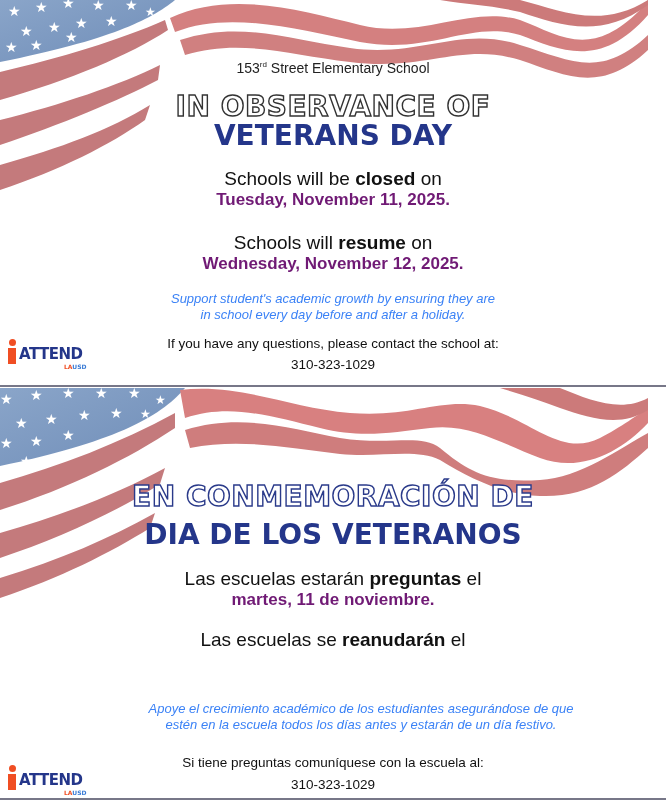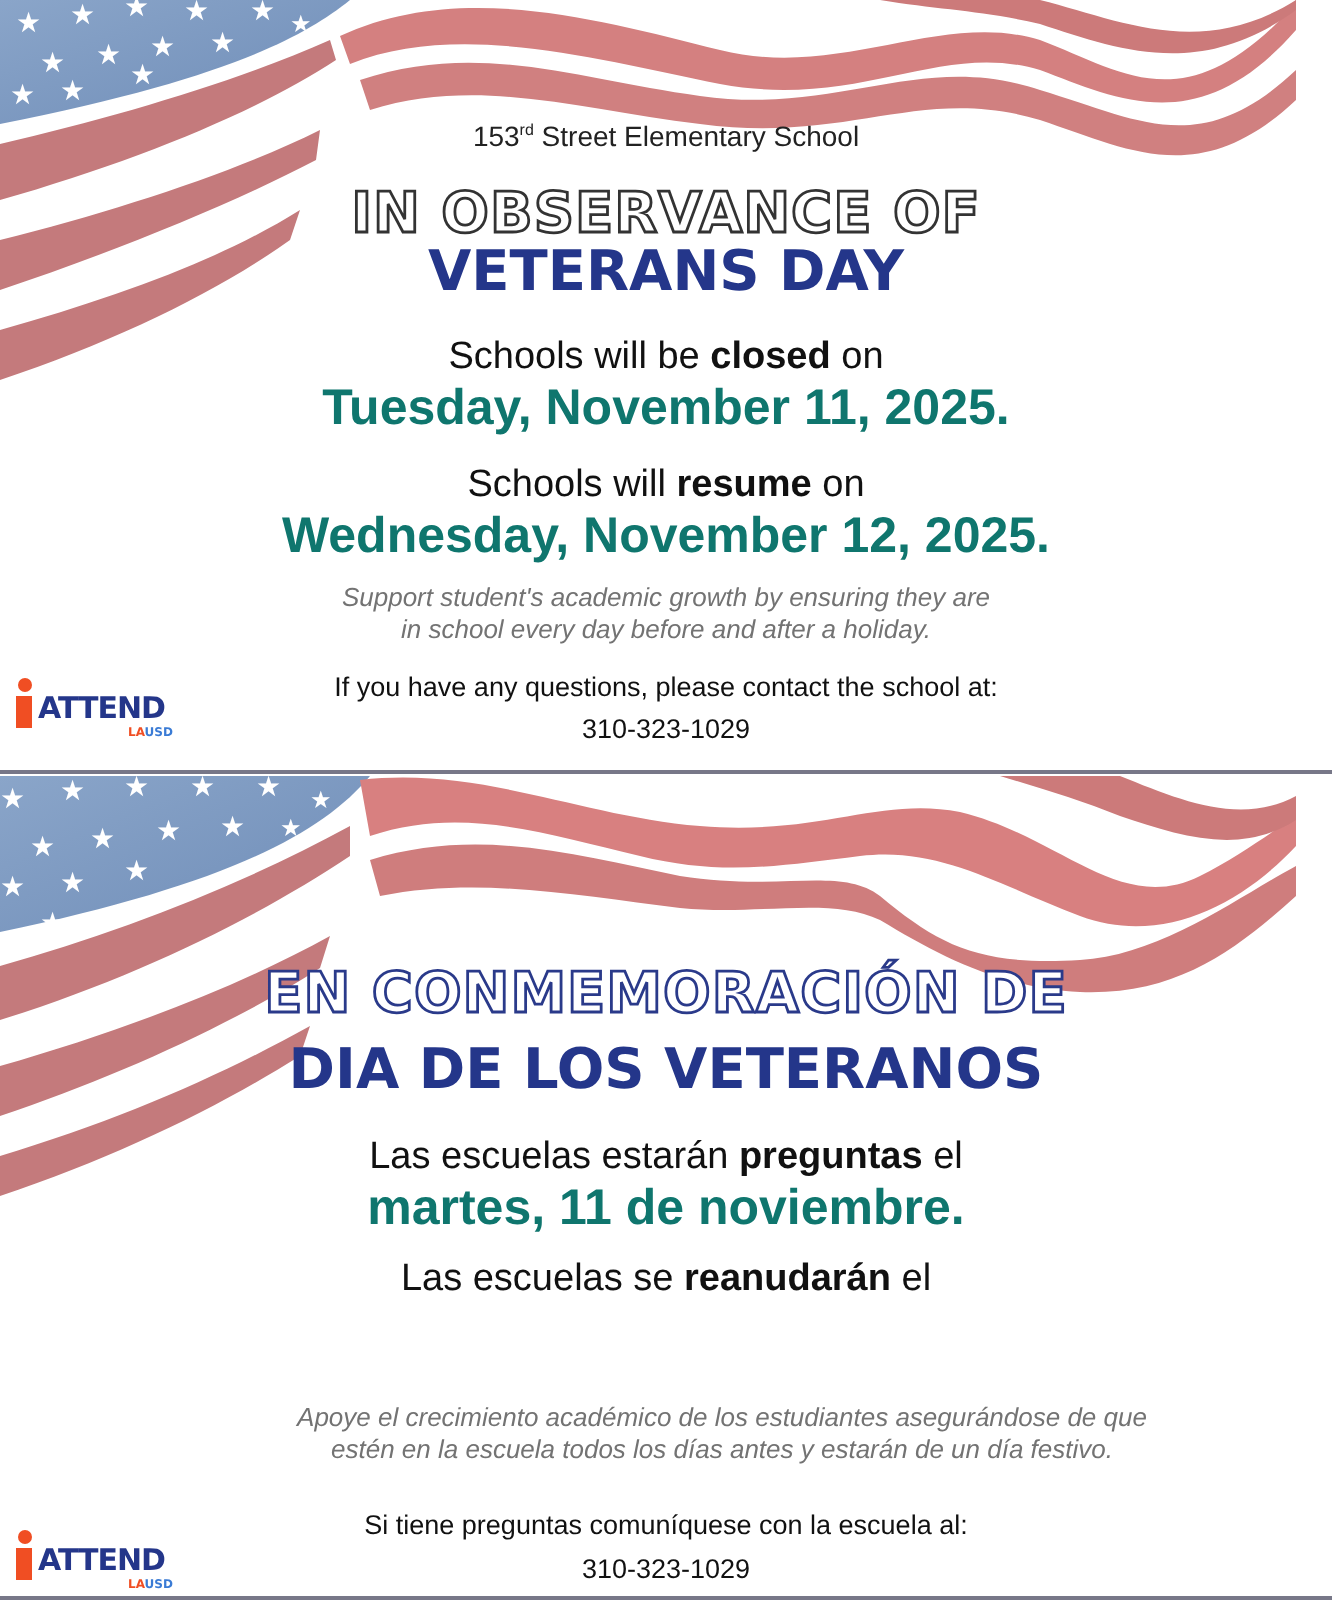--- a/index.html
+++ b/index.html
@@ -9,22 +9,22 @@
   .flyer-es { top: 388px; height: 410px; }
   .flag { position: absolute; left: 0; top: 0; }
   .center { position: absolute; left: 0; width: 666px; text-align: center; }
   .school-name { font-size: 14px; color: #222; }
   .school-name sup { font-size: 8px; }
   .outline-head { font-family: "DejaVu Sans", sans-serif; font-weight: bold; color: #fff; letter-spacing: 0.5px; }
   .outline-en { font-size: 28px; -webkit-text-stroke: 1.4px #333; }
   .outline-es { font-size: 28px; -webkit-text-stroke: 1.4px #2a3a8a; }
   .blue-head { font-family: "DejaVu Sans", sans-serif; font-weight: bold; color: #24368a; font-size: 28px; }
   .line-normal { font-size: 19px; color: #111; text-align: center; }
-  .line-bold { font-size: 25px; font-weight: bold; color: #0f766e; }
-  .italic-note { font-size: 13px; font-style: italic; color: #737373; line-height: 16px; }
+  .line-bold { font-size: 17px; font-weight: bold; color: #701a75; }
+  .italic-note { font-size: 13px; font-style: italic; color: #3b82f6; line-height: 16px; }
   .contact { font-size: 13.5px; color: #111; }
   .phone { font-size: 13.5px; color: #111; }
   .logo { position: absolute; left: 6px; width: 92px; height: 30px; }
   .logo .i-dot { position: absolute; left: 3px; top: 1px; width: 7px; height: 7px; background: #f04e23; border-radius: 50%; }
   .logo .i-stem { position: absolute; left: 2px; top: 10px; width: 8px; height: 16px; background: #f04e23; }
   .logo .attend { position: absolute; left: 13px; top: 7px; font-family: "DejaVu Sans", sans-serif; font-weight: bold; font-size: 15px; color: #24368a; letter-spacing: -0.5px; }
   .logo .lausd { position: absolute; left: 58px; top: 25px; font-family: "DejaVu Sans", sans-serif; font-weight: bold; font-size: 6px; }
   .logo .la { color: #f04e23; }
   .logo .usd { color: #3a7bd5; }
   .divider { position: absolute; left: 0; width: 666px; height: 2px; background: #777788; }

